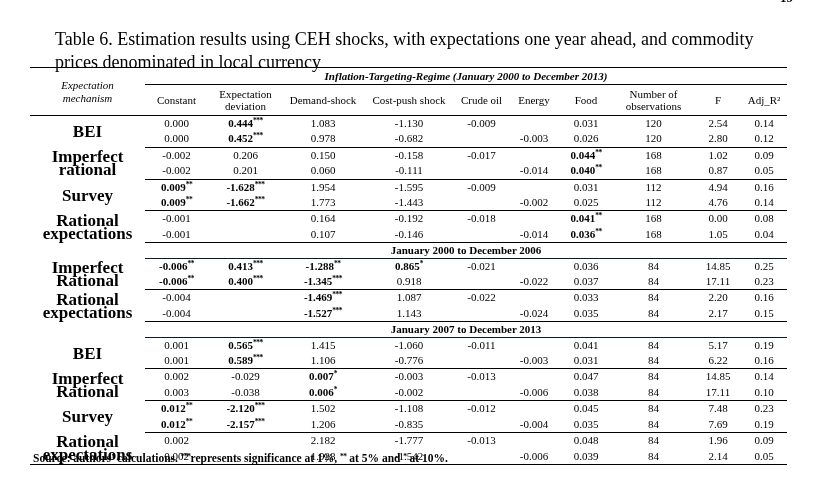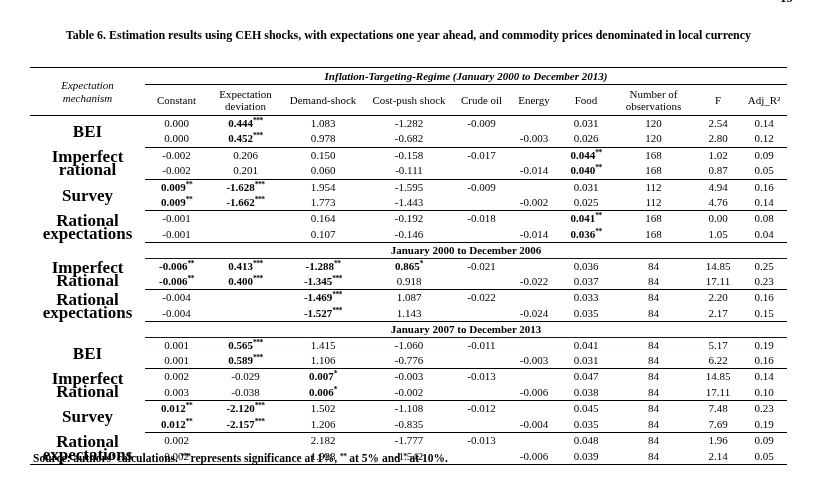--- a/index.html
+++ b/index.html
@@ -4,22 +4,22 @@
 <style>
   html,body { margin:0; padding:0; background:#fff; }
   .page {
     position:relative; width:817px; height:492px; background:#ffffff;
     font-family:"Liberation Serif","DejaVu Serif",serif; color:#000; overflow:hidden;
   }
   .pagenum {
     position:absolute; top:-10px; right:24px; font-size:13px; font-weight:bold;
   }
   .title {
-    position:absolute; top:28px; left:55px; right:55px; text-align:center;
-    font-weight:bold; font-size:12px; line-height:1.3;
+    position:absolute; top:28px; left:55px; right:55px; text-align:left;
+    font-weight:normal; font-size:18px; line-height:1.3;
   }
   .tablewrap { position:absolute; left:30px; top:67px; width:757px; }
   table.results {
     border-collapse:collapse; table-layout:fixed; width:757px;
     border-top:1.6px solid #000; border-bottom:1.6px solid #000;
     font-size:11px;
   }
   th, td { text-align:center; vertical-align:middle; padding:0; font-weight:normal; }
   th.corner {
     font-style:italic; line-height:13px; padding:0 10px;
@@ -87,21 +87,21 @@
             <th>F</th>
             <th>Adj_R²</th>
           </tr>
       </thead>
       <tbody id="tbody">
           <tr>
             <td rowspan="2" class="rowlabel">BEI</td>
             <td>0.000</td>
             <td class="b">0.444<sup class="star">***</sup></td>
             <td>1.083</td>
-            <td>-1.282</td>
+            <td>-1.130</td>
             <td>-0.009</td>
             <td></td>
             <td>0.031</td>
             <td>120</td>
             <td>2.54</td>
             <td>0.14</td>
           </tr>
           <tr>
             <td>0.000</td>
             <td class="b">0.452<sup class="star">***</sup></td>

